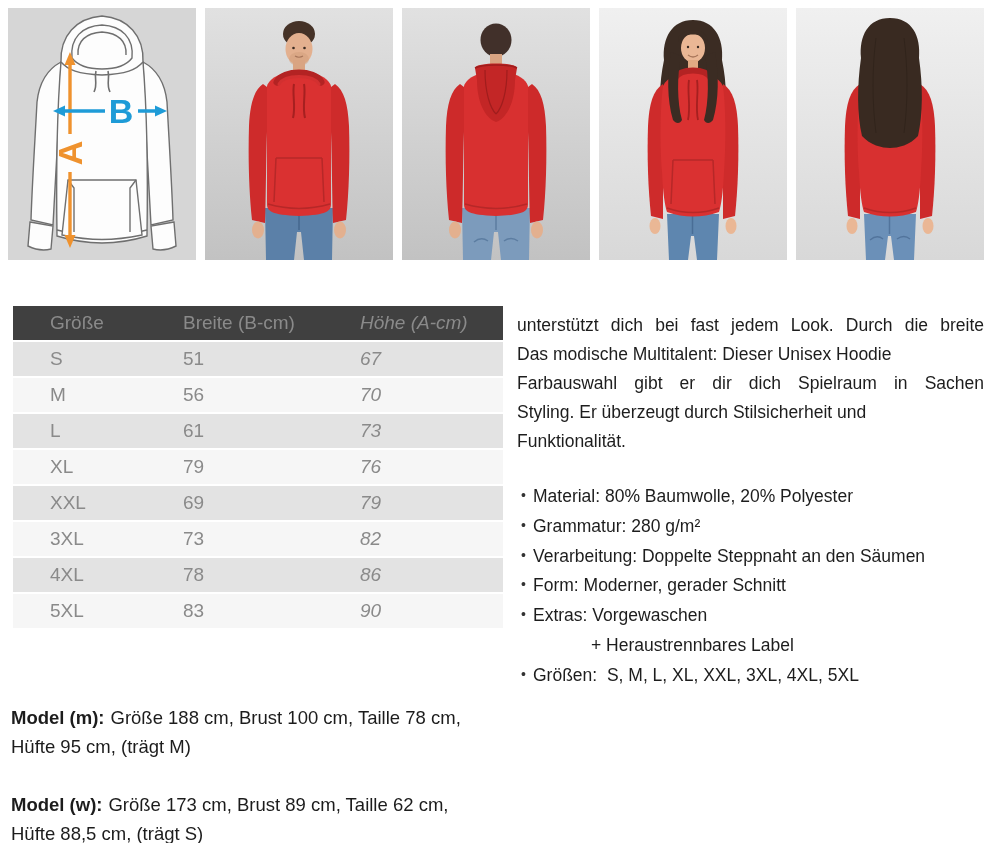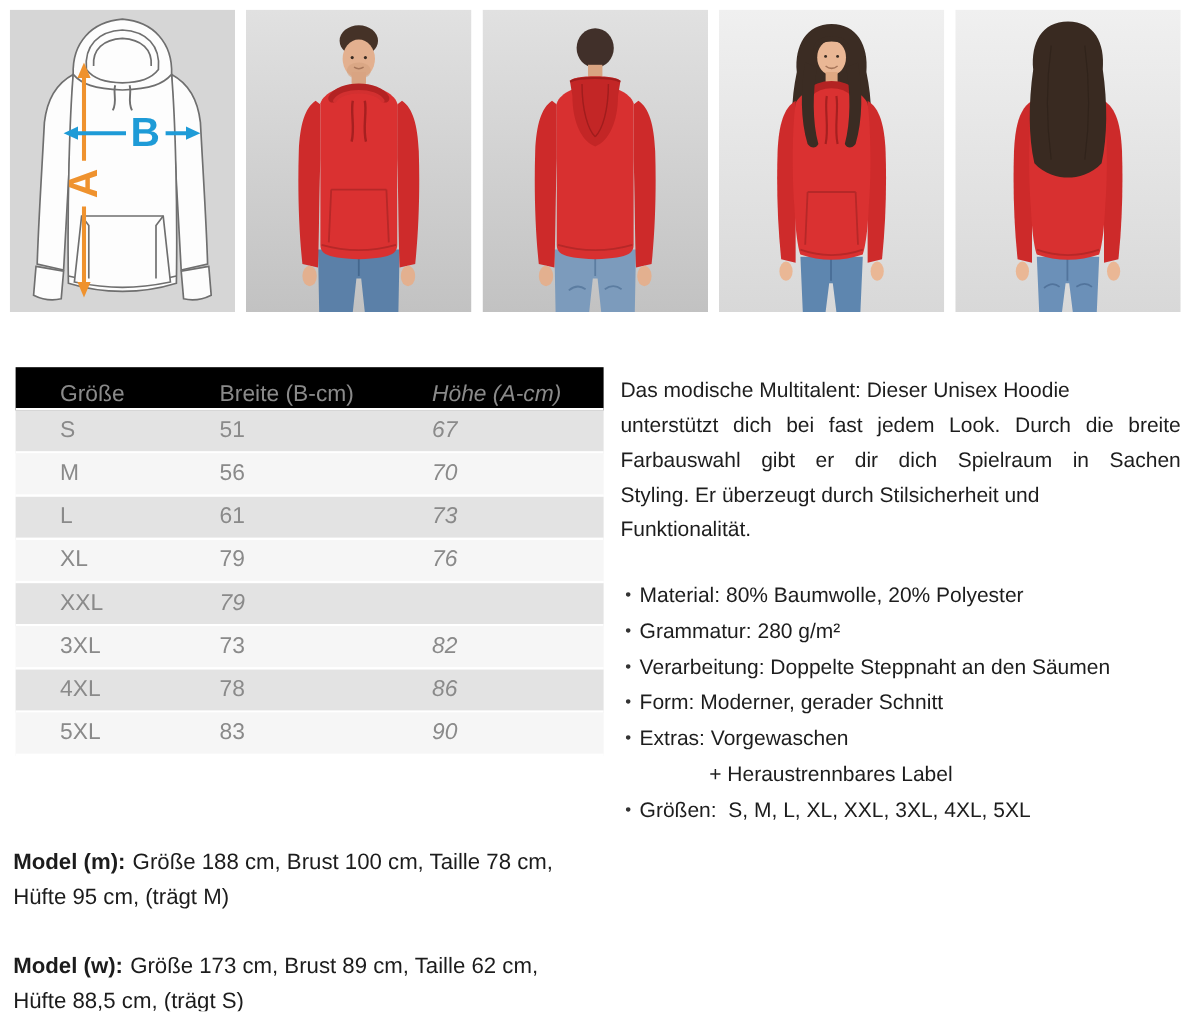--- a/index.html
+++ b/index.html
@@ -8,21 +8,21 @@
 
   
   .gallery{position:absolute;left:8px;top:8px;display:flex;gap:9px;}
   .tile{width:188px;height:252px;overflow:hidden;}
   .tile svg{display:block;width:188px;height:252px;}
 
   
   .size-table{position:absolute;left:13px;top:306px;width:490px;}
   .t-row{display:flex;align-items:center;height:34px;border-bottom:2px solid #ffffff;
          font-size:19px;color:#8a8a8a;}
-  .t-row.head{background:#000000;align-items:flex-end;}
+  .t-row.head{background:#404040;}
   .t-row.odd{background:#e3e3e3;}
   .t-row.even{background:#f6f6f6;}
   .t-row .c1{width:170px;padding-left:37px;box-sizing:border-box;}
   .t-row .c2{width:177px;}
   .t-row .c3{flex:1;font-style:italic;}
 
   
   .tolerance{position:absolute;left:11px;top:655px;font-size:18px;color:#1c1c1c;}
   .model-note{position:absolute;left:11px;width:485px;font-size:18.5px;line-height:29px;color:#1c1c1c;}
   .model-note .lbl{font-weight:bold;margin-right:6px;}
@@ -220,20 +220,21 @@
       <div class="c2">61</div>
       <div class="c3">73</div>
     </div>
     <div class="t-row even">
       <div class="c1">XL</div>
       <div class="c2">79</div>
       <div class="c3">76</div>
     </div>
     <div class="t-row odd">
       <div class="c1">XXL</div>
+      <div class="c2">69</div>
       <div class="c3">79</div>
     </div>
     <div class="t-row even">
       <div class="c1">3XL</div>
       <div class="c2">73</div>
       <div class="c3">82</div>
     </div>
     <div class="t-row odd">
       <div class="c1">4XL</div>
       <div class="c2">78</div>
@@ -252,22 +253,22 @@
     <div>Hüfte 95 cm, (trägt M)</div>
   </div>
 
   <div class="model-note model-w">
     <div><b class="lbl">Model (w):</b><span>Größe 173 cm, Brust 89 cm, Taille 62 cm,</span></div>
     <div>Hüfte 88,5 cm, (trägt S)</div>
   </div>
 
   <div class="right-col">
     <div class="desc">
+      <div class="line stretch">unterstützt dich bei fast jedem Look. Durch die breite</div>
       <div class="line">Das modische Multitalent: Dieser Unisex Hoodie</div>
-      <div class="line stretch">unterstützt dich bei fast jedem Look. Durch die breite</div>
       <div class="line stretch">Farbauswahl gibt er dir dich Spielraum in Sachen</div>
       <div class="line">Styling. Er überzeugt durch Stilsicherheit und</div>
       <div class="line">Funktionalität.</div>
     </div>
     <div class="bullets">
       <div class="b-row"><span class="dot">•</span><span>Material: 80% Baumwolle, 20% Polyester</span></div>
       <div class="b-row"><span class="dot">•</span><span>Grammatur: 280 g/m²</span></div>
       <div class="b-row"><span class="dot">•</span><span>Verarbeitung: Doppelte Steppnaht an den Säumen</span></div>
       <div class="b-row"><span class="dot">•</span><span>Form: Moderner, gerader Schnitt</span></div>
       <div class="b-row"><span class="dot">•</span><span>Extras: Vorgewaschen</span></div>

